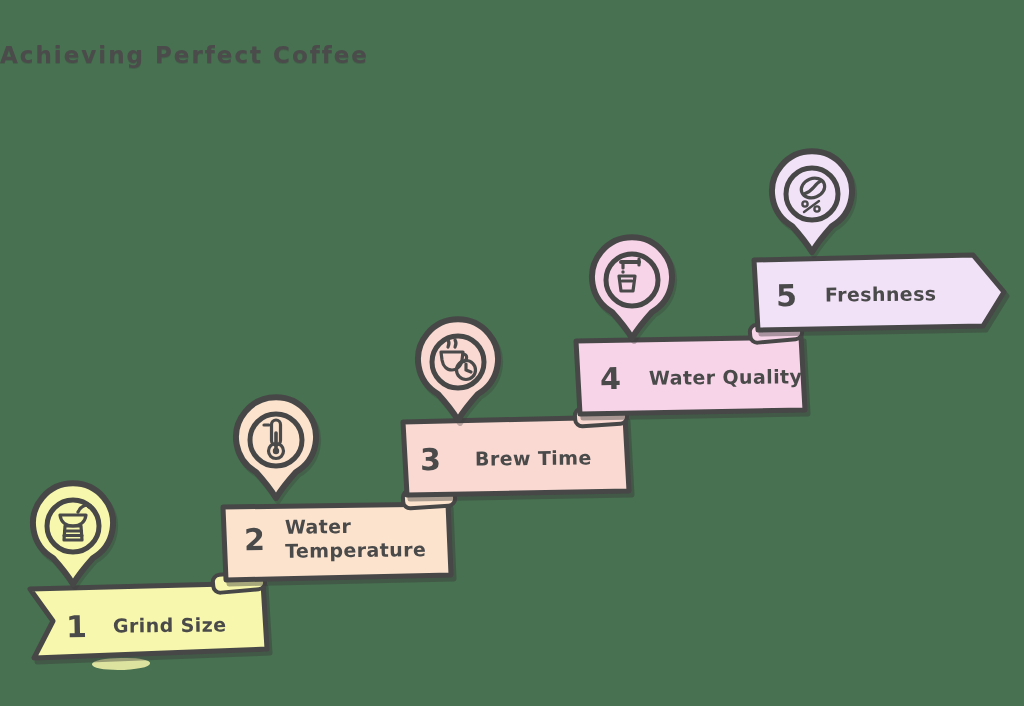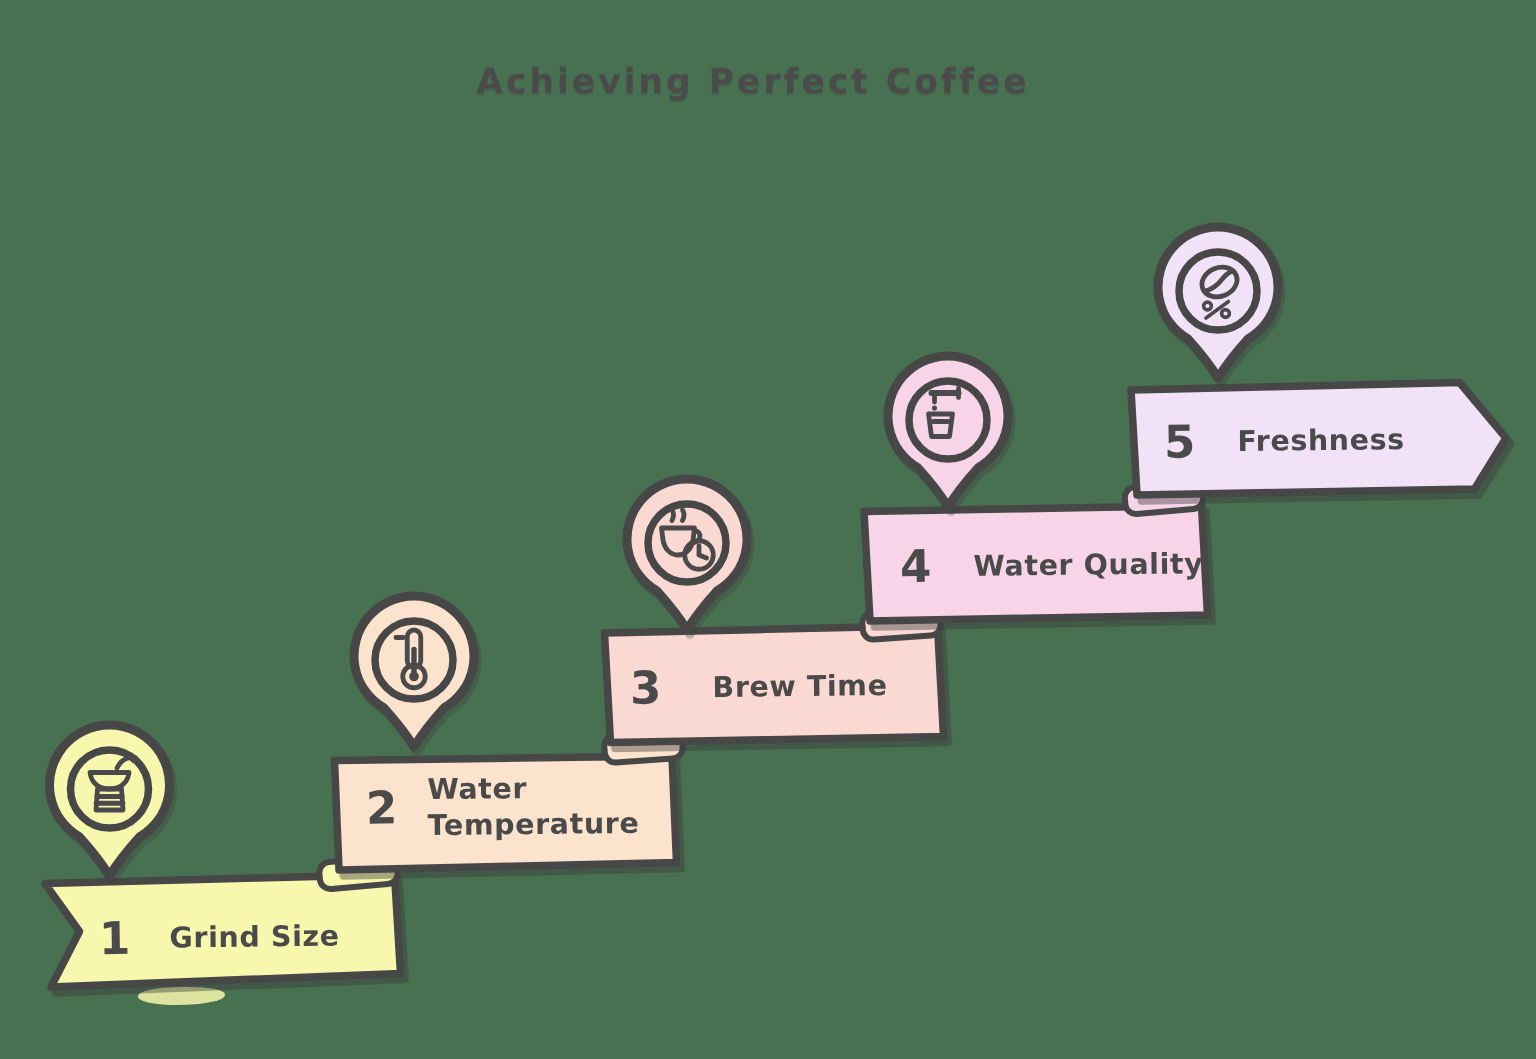--- a/index.html
+++ b/index.html
@@ -4,21 +4,21 @@
 <style>
   html,body{margin:0;padding:0;}
   body{
     width:1024px;height:706px;position:relative;overflow:hidden;
     background:#477150;
     font-family:"DejaVu Sans","Liberation Sans",sans-serif;
     color:#4a4a4a;
   }
   .title{
     position:absolute;left:0;top:42px;width:1004px;
-    text-align:center;font-size:23px;font-weight:800;letter-spacing:2px;
+    text-align:left;font-size:23px;font-weight:800;letter-spacing:2px;
     color:#4b4b4b;
     text-shadow:0 1px 0 rgba(60,60,60,.25);
   }
   svg{position:absolute;overflow:visible;}
   .banner{filter:drop-shadow(3px 4px 0 rgba(58,58,58,.42));}
   .pin{filter:drop-shadow(2px 3px 0 rgba(58,58,58,.30));}
   .shape{stroke:#474747;stroke-width:5;stroke-linejoin:round;stroke-linecap:round;}
   .tabrect{stroke:#474747;stroke-width:4;stroke-linejoin:round;}
   .ring{fill:none;stroke:#474747;stroke-width:5;}
   .ic{fill:none;stroke:#4a4a4a;stroke-width:3.2;stroke-linecap:round;stroke-linejoin:round;}

